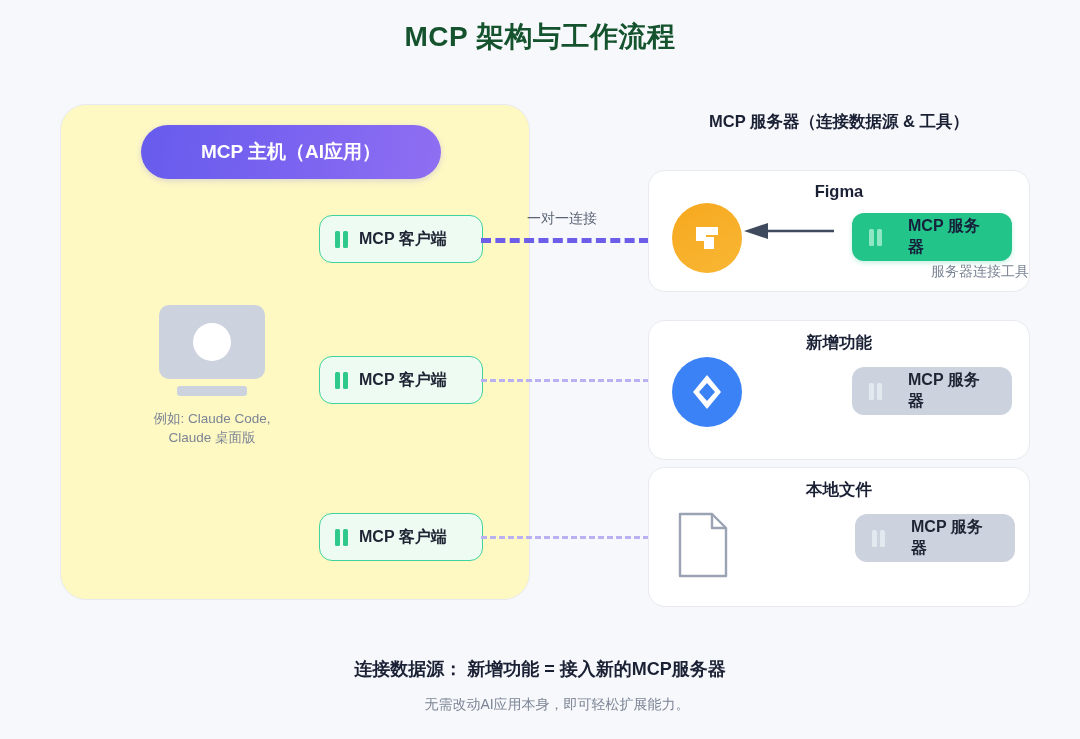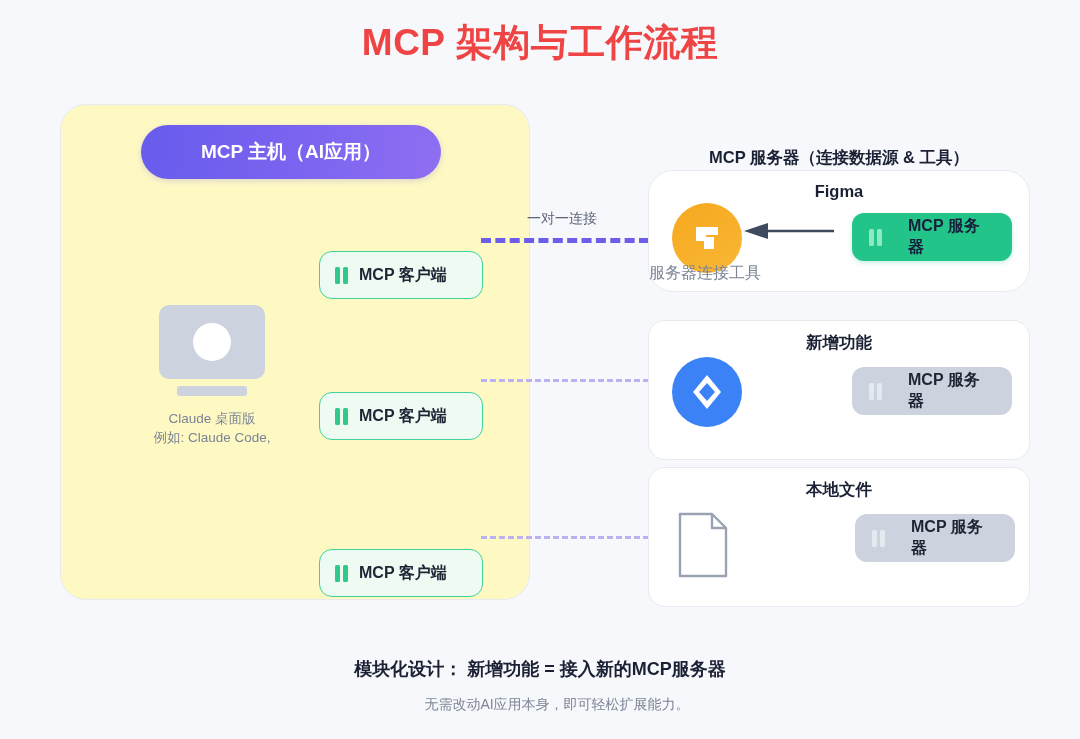--- a/index.html
+++ b/index.html
@@ -16,24 +16,24 @@
     position: relative;
   }
 
   
   .page-title {
     position: absolute;
     top: 18px;
     left: 0;
     width: 1080px;
     text-align: center;
-    font-size: 37px;
+    font-size: 28px;
     font-weight: bold;
     letter-spacing: 0.5px;
-    color: #ef4444;
+    color: #14532d;
   }
 
   
   .host-panel {
     position: absolute;
     left: 60px;
     top: 104px;
     width: 470px;
     height: 496px;
     background: #fef9c3;
@@ -103,21 +103,20 @@
     width: 164px;
     height: 48px;
     box-sizing: border-box;
     background: #edfbf3;
     border: 1.6px solid #3ed39a;
     border-radius: 13px;
     display: flex;
     align-items: center;
     padding-left: 15px;
     gap: 11px;
-    margin-top: 36px;
   }
   .client-chip.c1 { left: 258px; top: 110px; }
   .client-chip.c2 { left: 258px; top: 251px; }
   .client-chip.c3 { left: 258px; top: 408px; }
 
   .bars {
     display: flex;
     gap: 3px;
     flex: 0 0 auto;
   }
@@ -141,33 +140,32 @@
   
   .servers-heading {
     position: absolute;
     left: 645px;
     top: 111px;
     width: 388px;
     text-align: center;
     font-size: 16.5px;
     font-weight: bold;
     color: #1b2135;
-    margin-top: 36px;
   }
 
   .server-card {
     position: absolute;
     left: 648px;
     width: 382px;
     background: #ffffff;
     border: 1.5px solid #e8eaf0;
     border-radius: 17px;
     box-sizing: border-box;
   }
-  .server-card.s1 { top: 170px; height: 122px; border-radius: 25px; }
+  .server-card.s1 { top: 170px; height: 122px; }
   .server-card.s2 { top: 320px; height: 140px; }
   .server-card.s3 { top: 467px; height: 140px; }
 
   .card-title {
     position: absolute;
     left: 0;
     top: 11px;
     width: 100%;
     text-align: center;
     font-size: 16.5px;
@@ -235,22 +233,22 @@
   }
   .s1 .server-pill { left: 203px; top: 42px; width: 160px; }
   .s2 .server-pill { left: 203px; top: 46px; width: 160px; }
   .s3 .server-pill { left: 206px; top: 46px; width: 160px; }
 
   .card-caption {
     position: absolute;
     left: 0;
     top: 92px;
     width: 100%;
-    text-align: left;
-    font-size: 16px;
+    text-align: right;
+    font-size: 14px;
     color: #7b8495;
   }
 
   .arrow-svg {
     position: absolute;
     left: 95px;
     top: 52px;
   }
 
   
@@ -320,22 +318,22 @@
   <div class="host-pill">
     <span>MCP 主机（AI应用）</span>
   </div>
 
   <div class="monitor-wrap">
     <div class="monitor-screen">
       <div class="monitor-dot"></div>
     </div>
     <div class="monitor-base"></div>
     <div class="monitor-caption">
+      <div>例如: Claude Code,</div>
       <div>Claude 桌面版</div>
-      <div>例如: Claude Code,</div>
     </div>
   </div>
 
   <div class="client-chip c1">
     <span class="bars green">
         <i></i>
         <i></i>
       </span>
     <span class="chip-label">MCP 客户端</span>
   </div>
@@ -429,14 +427,14 @@
 
   <div class="server-pill grey">
     <span class="bars lightgrey">
         <i></i>
         <i></i>
       </span>
     <span>MCP 服务器</span>
   </div>
 </div>
 
-<div class="footer-main">模块化设计： 新增功能 = 接入新的MCP服务器</div>
+<div class="footer-main">连接数据源： 新增功能 = 接入新的MCP服务器</div>
 <div class="footer-sub">无需改动AI应用本身，即可轻松扩展能力。</div>
 
 </body></html>

